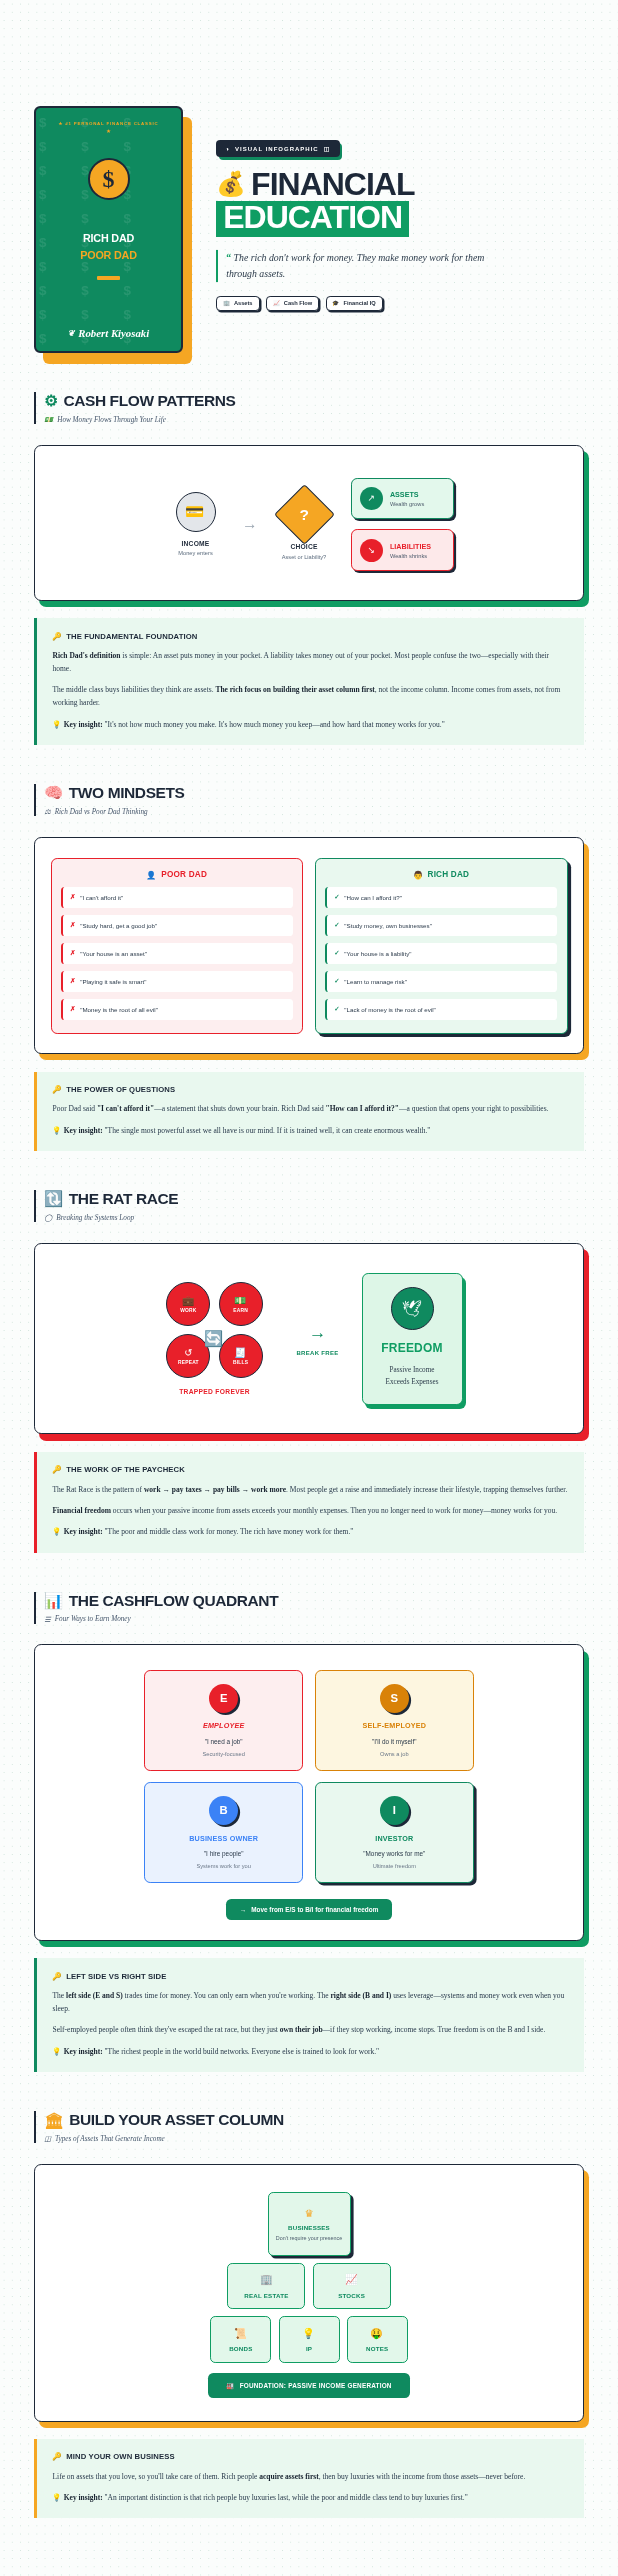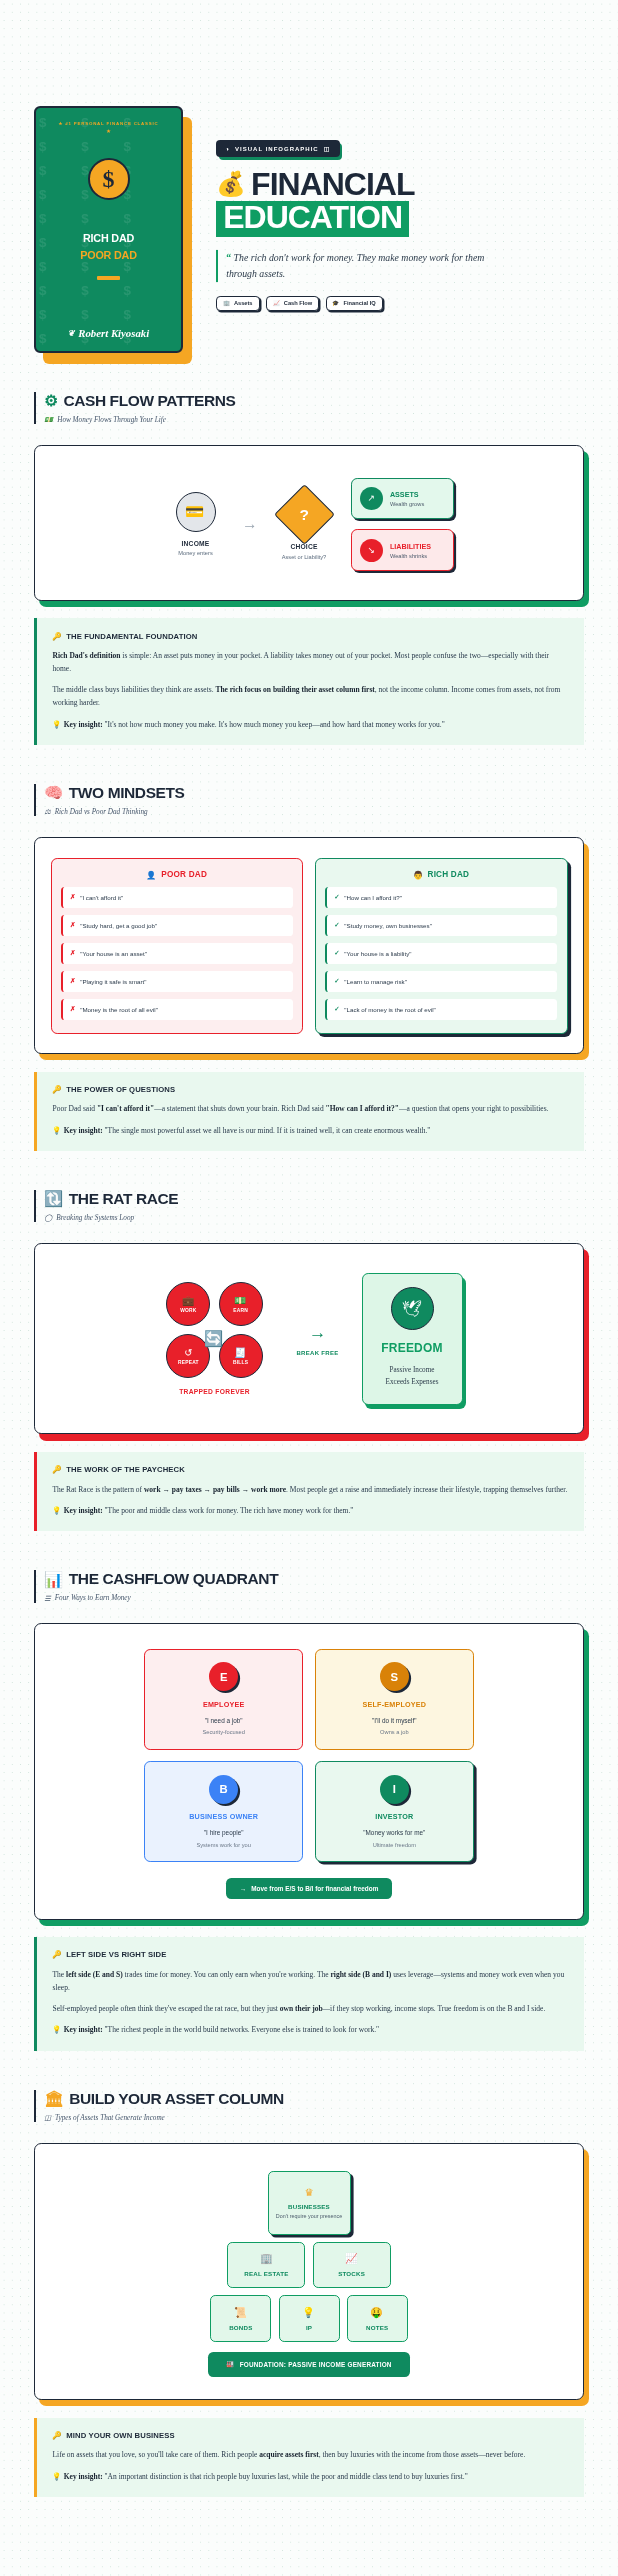--- a/index.html
+++ b/index.html
@@ -203,21 +203,21 @@
   .qcard.s { background: #fdf6e0; border: 1.5px solid #d98208; }
   .qcard.b { background: #eaf2fe; border: 1.5px solid #3b82f6; }
   .qcard.i { background: #e9f8ef; border: 1.5px solid #0f8a5f; box-shadow: 2.6px 2.6px 0 #1d2838; }
   .qbadge {
     width: 29px; height: 29px; border-radius: 50%; margin: 0 auto;
     display:flex;align-items:center;justify-content:center; color:#fff; font-size: 11.3px; font-weight:800;
     box-shadow: 2.1px 2.1px 0 #1d2838;
   }
   .qbadge.e{background:#e8202a;} .qbadge.s{background:#d98208;} .qbadge.b{background:#3b82f6;} .qbadge.i{background:#0f8a5f;}
   .qtitle { margin-top: 8.8px; font-size: 7.2px; font-weight: 800; letter-spacing: 0.2px; }
-  .qtitle.e{color:#e8202a;} .qtitle.s{color:#d98208;} .qtitle.b{color:#3b82f6;} .qtitle.i{color:#0f8a5f;}
+  .qtitle.e{color:#e8202a;font-style:italic;} .qtitle.s{color:#d98208;} .qtitle.b{color:#3b82f6;} .qtitle.i{color:#0f8a5f;}
   .qquote { margin-top: 7.7px; font-size: 6.4px; color: #2b3a4a; }
   .qsub { margin-top: 5.7px; font-size: 5.7px; color: #6b7888; }
   .quad-cta {
     margin: 15.5px auto 0; background: #0f8a5f; color:#fff; border-radius: 5.2px;
     padding: 7.2px 13.4px; font-size: 6.4px; font-weight: 800; width: max-content;
     display:flex; align-items:center; gap: 5.2px;
   }
 
   
   .pyr { display:flex; flex-direction: column; align-items: center; gap: 7.2px; padding: 7.2px 0 3.1px;}
@@ -509,20 +509,21 @@
         </div>
       </div>
     </div>
 
     <div class="insight red">
       <div class="insight-h">
         <span style="color:#e8202a">🔑</span>
         <span>THE WORK OF THE PAYCHECK</span>
       </div>
       <p><span>The Rat Race is the pattern of </span><b>work → pay taxes → pay bills → work more</b><span>. Most people get a raise and immediately increase their lifestyle, trapping themselves further.</span></p>
+      <p><b>Financial freedom</b><span> occurs when your passive income from assets exceeds your monthly expenses. Then you no longer need to work for money—money works for you.</span></p>
       <p class="key"><span>💡</span> <b>Key insight:</b><span> "The poor and middle class work for money. The rich have money work for them."</span></p>
     </div>
   </div>
 
   <div class="section">
     <div class="sec-head">
       <div class="sec-title">
         <span class="ico fc-g">📊</span>
         <span>THE CASHFLOW QUADRANT</span>
       </div>

